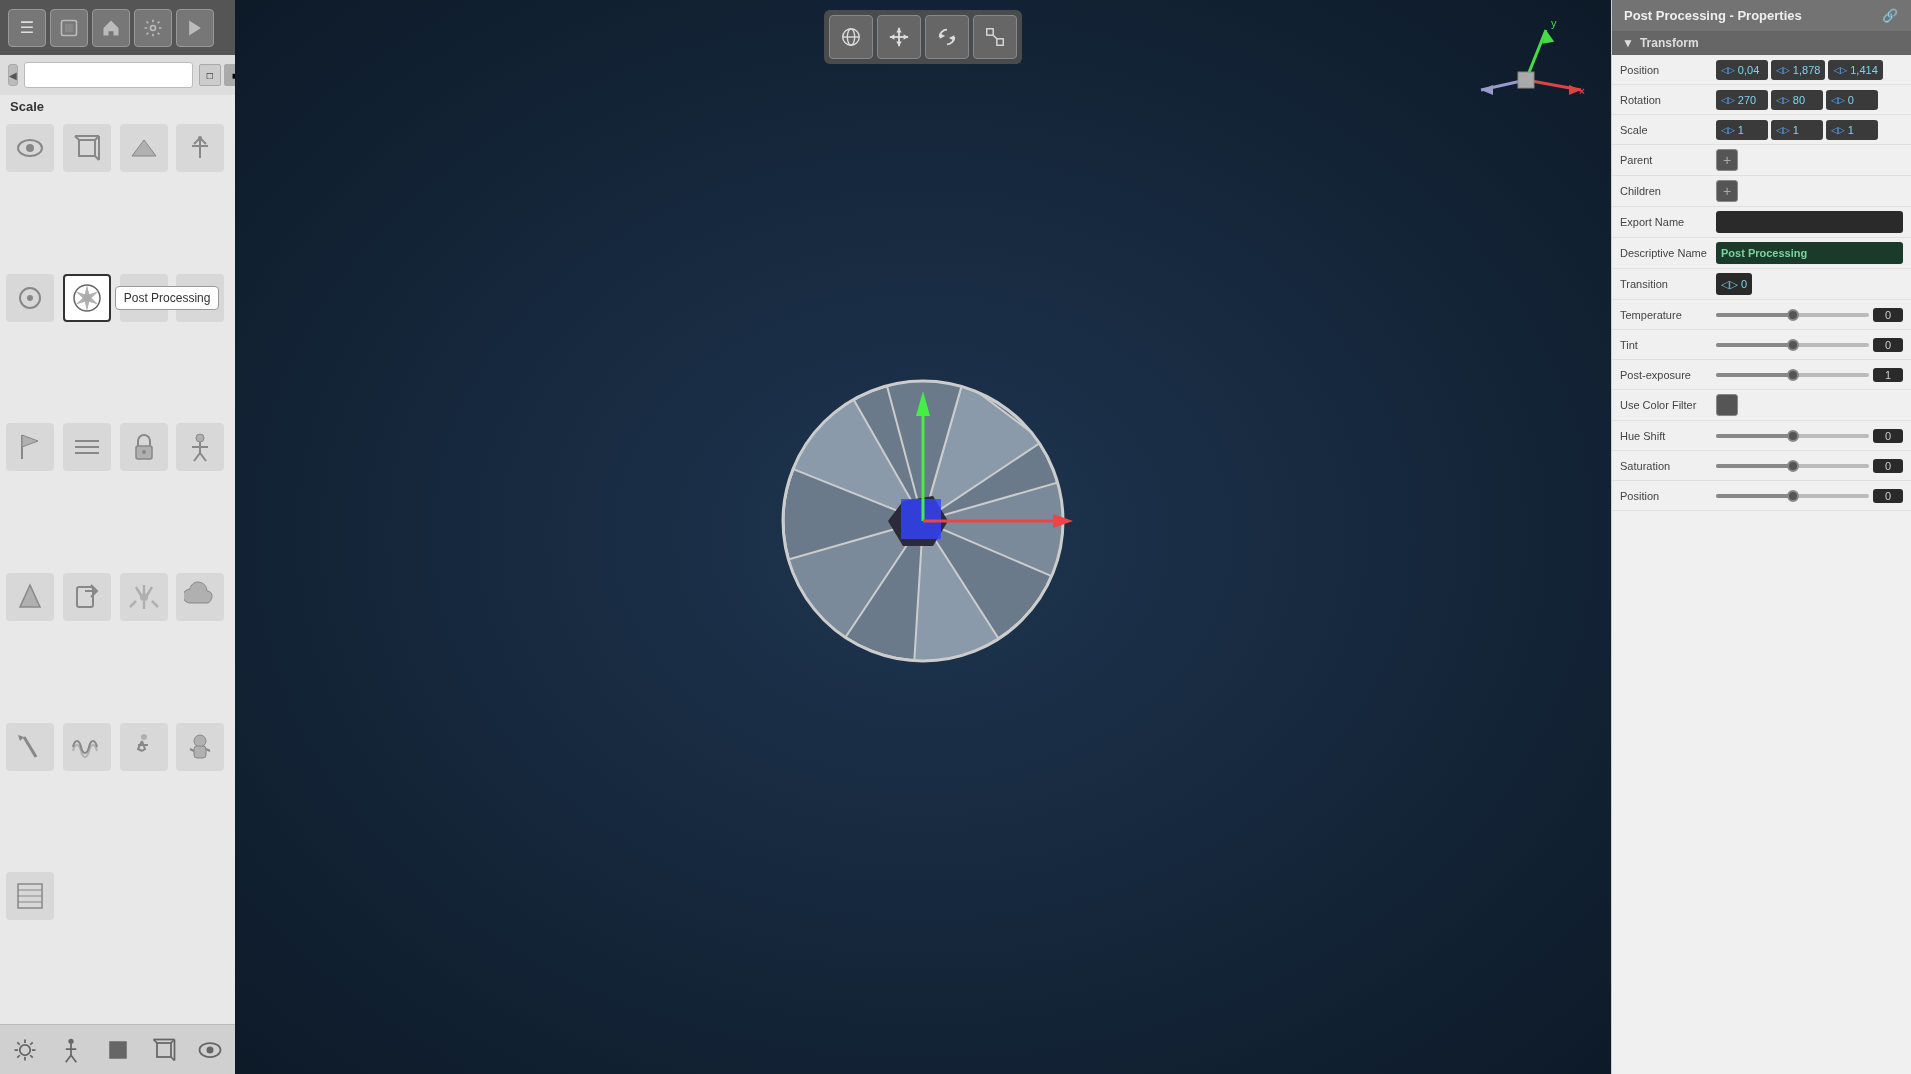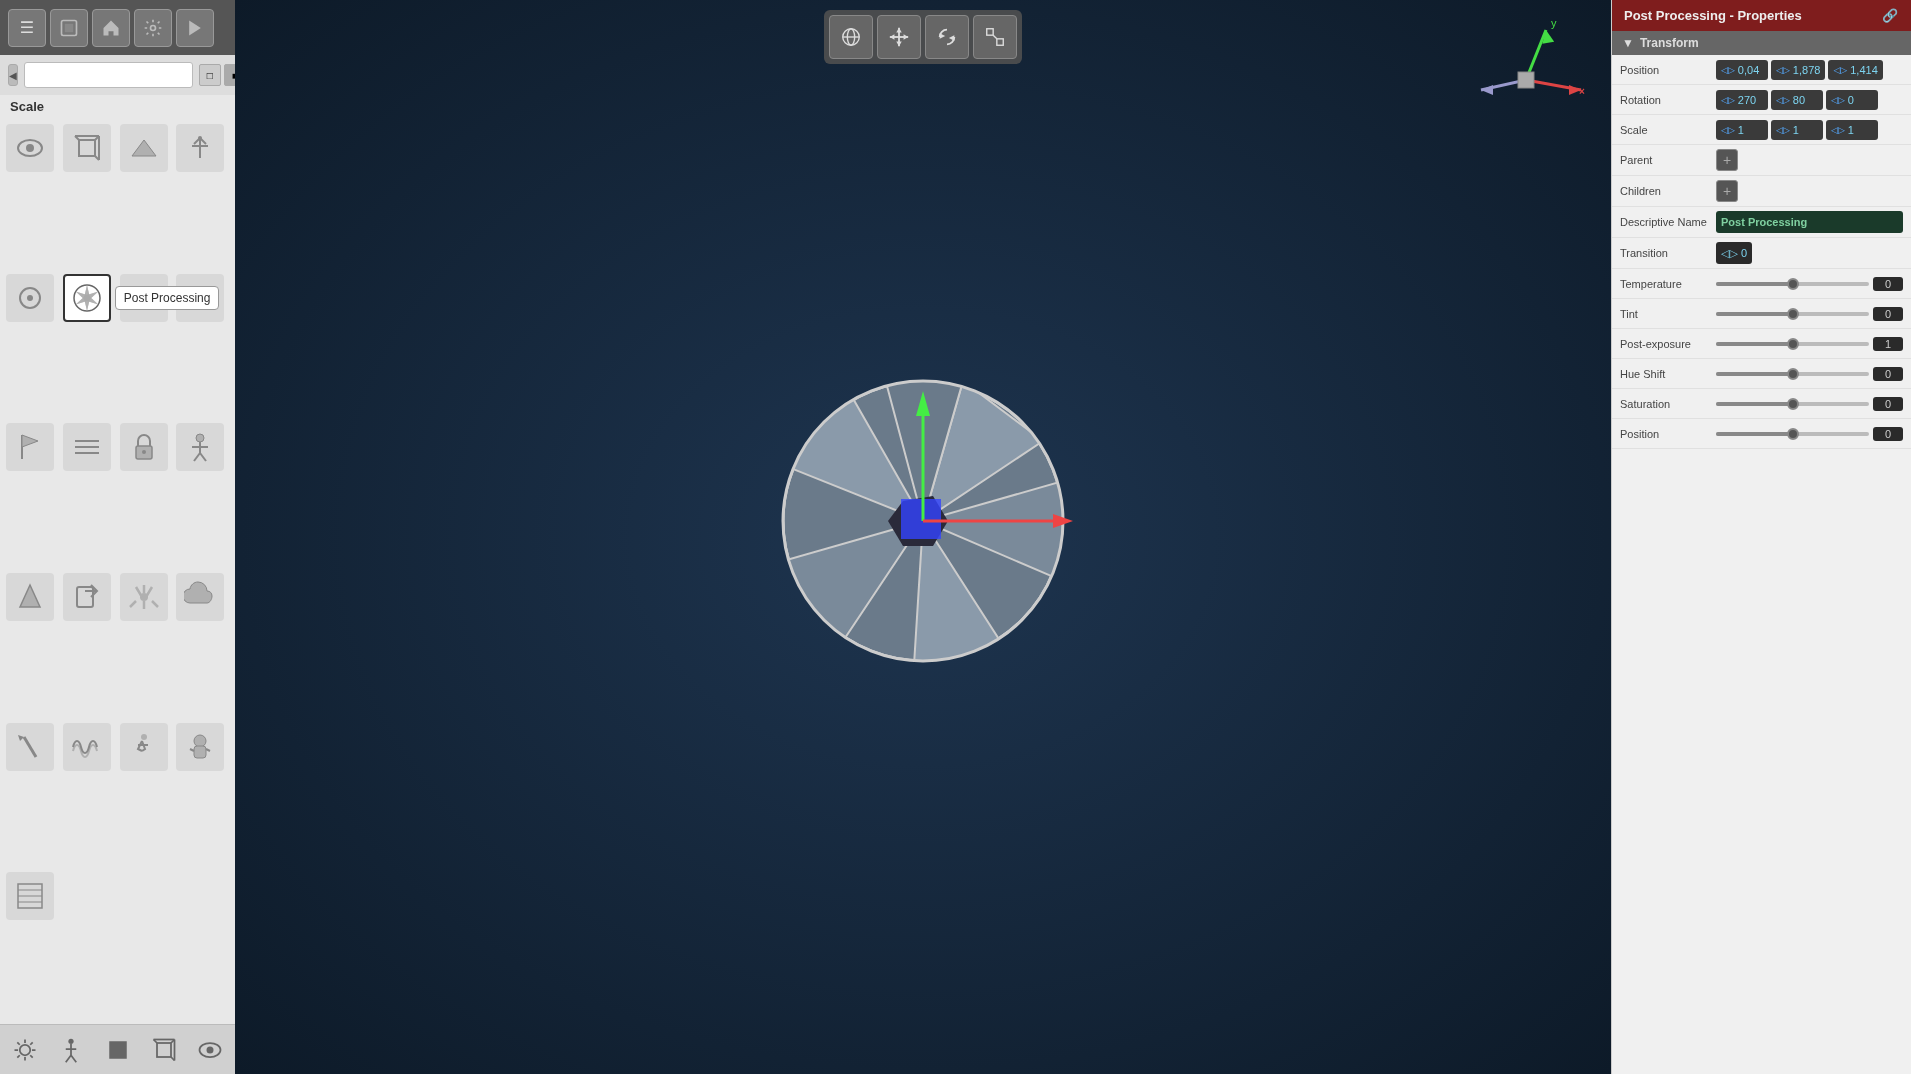--- a/index.html
+++ b/index.html
@@ -86,21 +86,21 @@
       position: absolute; top: 50%; left: 50%; transform: translate(-50%, -55%);
       width: 320px; height: 320px;
     }
 
     
     #right-panel {
       width: 300px; height: 1074px; background: #f0f0f0; display: flex; flex-direction: column;
       border-left: 1px solid #ccc; overflow-y: auto; flex-shrink: 0;
     }
     #rp-title {
-      background: #7f1d1d; color: #eee; padding: 8px 12px; font-size: 13px; font-weight: bold;
+      background: #737373; color: #eee; padding: 8px 12px; font-size: 13px; font-weight: bold;
       display: flex; align-items: center; justify-content: space-between;
     }
     .section-header {
       background: #666; color: #ddd; padding: 5px 10px; font-size: 12px; font-weight: bold;
       display: flex; align-items: center; gap: 6px; cursor: pointer;
     }
     .prop-row {
       display: flex; align-items: center; padding: 4px 8px; border-bottom: 1px solid #e0e0e0;
       min-height: 30px;
     }
@@ -552,20 +552,26 @@
     </div>
   </div>
 
   <div class="prop-row">
     <div class="prop-label">Children</div>
     <div class="prop-value">
       <div class="plus-btn">+</div>
     </div>
   </div>
 
+  <div class="prop-row">
+    <div class="prop-label">Export Name</div>
+    <div class="prop-value">
+      <div class="text-field"></div>
+    </div>
+  </div>
 
   <div class="prop-row">
     <div class="prop-label">Descriptive Name</div>
     <div class="prop-value">
       <div class="text-field-green">Post Processing</div>
     </div>
   </div>
 
 
 
@@ -611,20 +617,26 @@
       <div class="slider-row">
         <div class="slider-track">
           <div class="slider-fill" style="width:50%"></div>
           <div class="slider-thumb" style="left:50%"></div>
         </div>
         <div class="slider-val">1</div>
       </div>
     </div>
   </div>
 
+  <div class="prop-row">
+    <div class="prop-label">Use Color Filter</div>
+    <div class="prop-value">
+      <div class="color-swatch"></div>
+    </div>
+  </div>
 
   <div class="prop-row">
     <div class="prop-label">Hue Shift</div>
     <div class="prop-value">
       <div class="slider-row">
         <div class="slider-track">
           <div class="slider-fill" style="width:50%"></div>
           <div class="slider-thumb" style="left:50%"></div>
         </div>
         <div class="slider-val">0</div>

